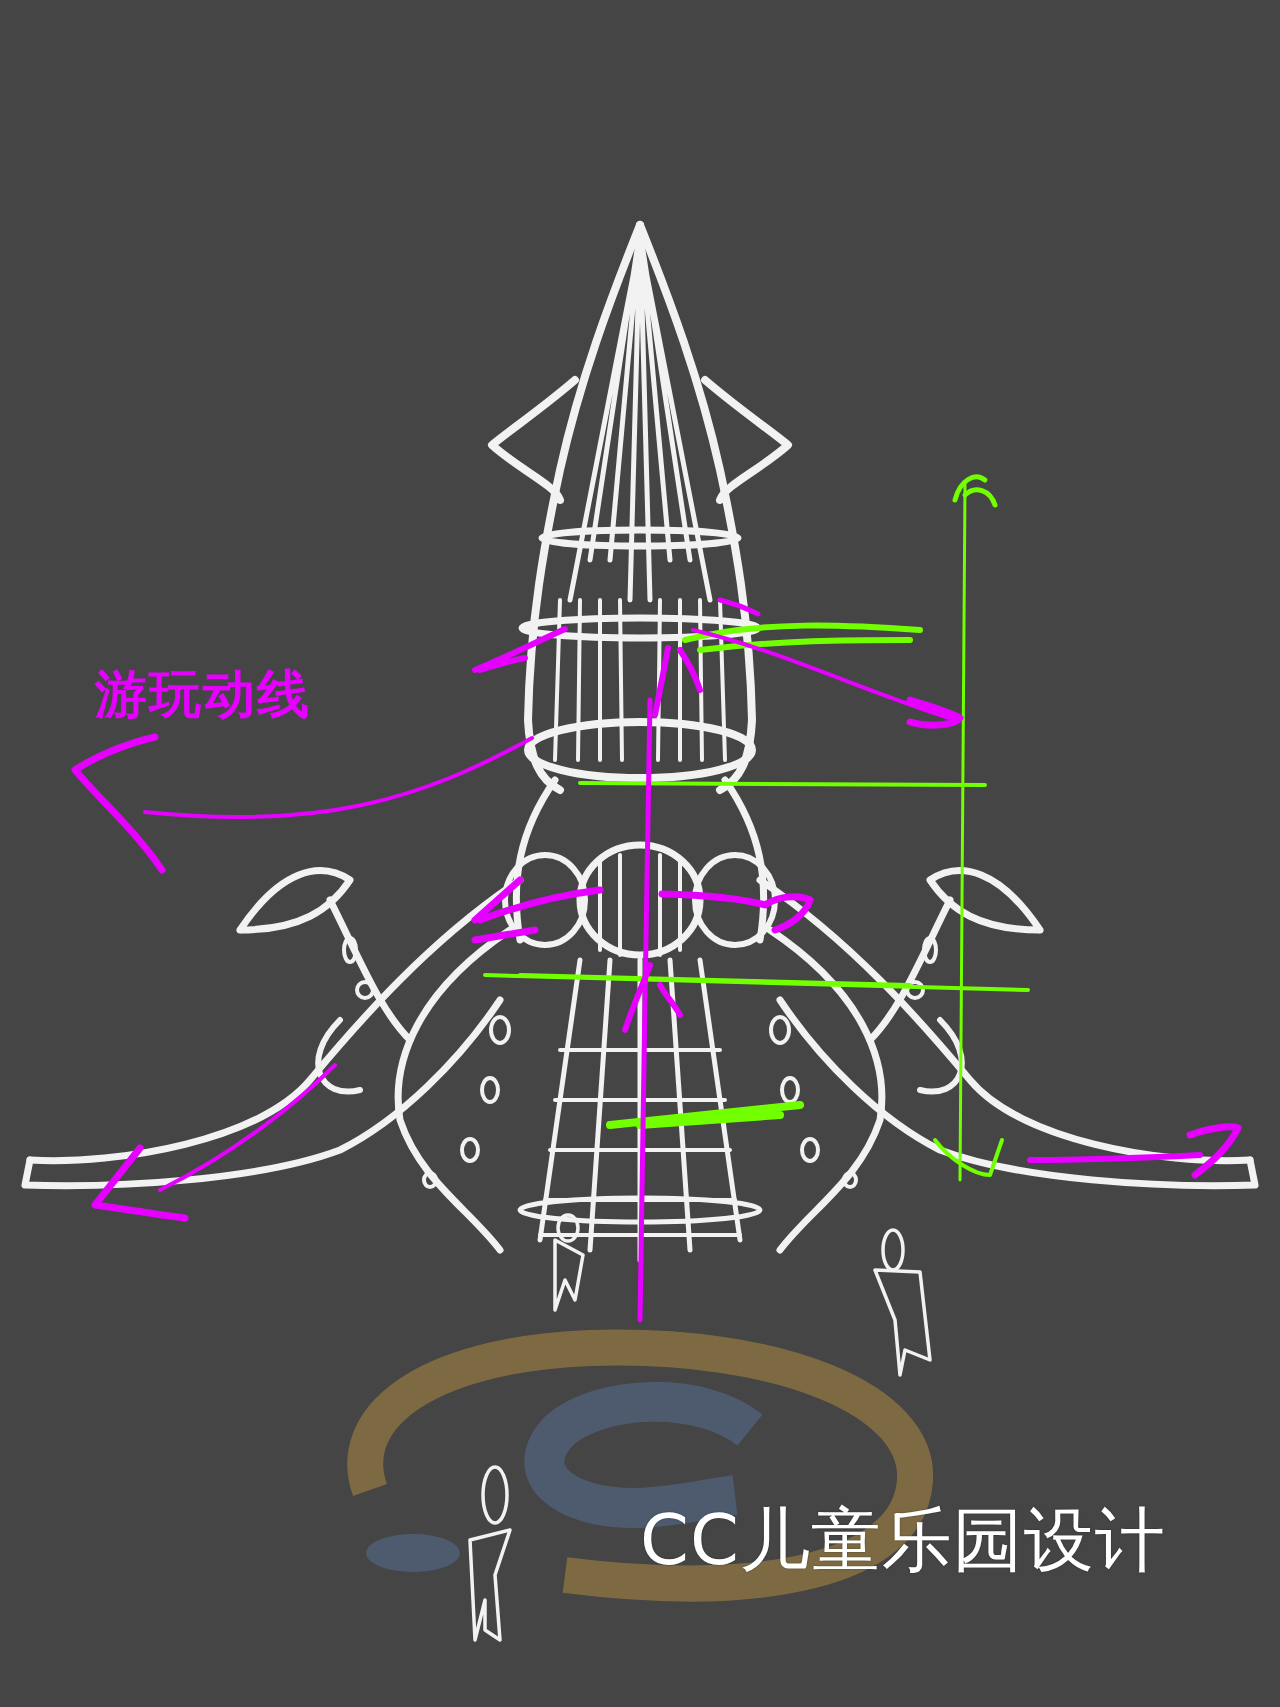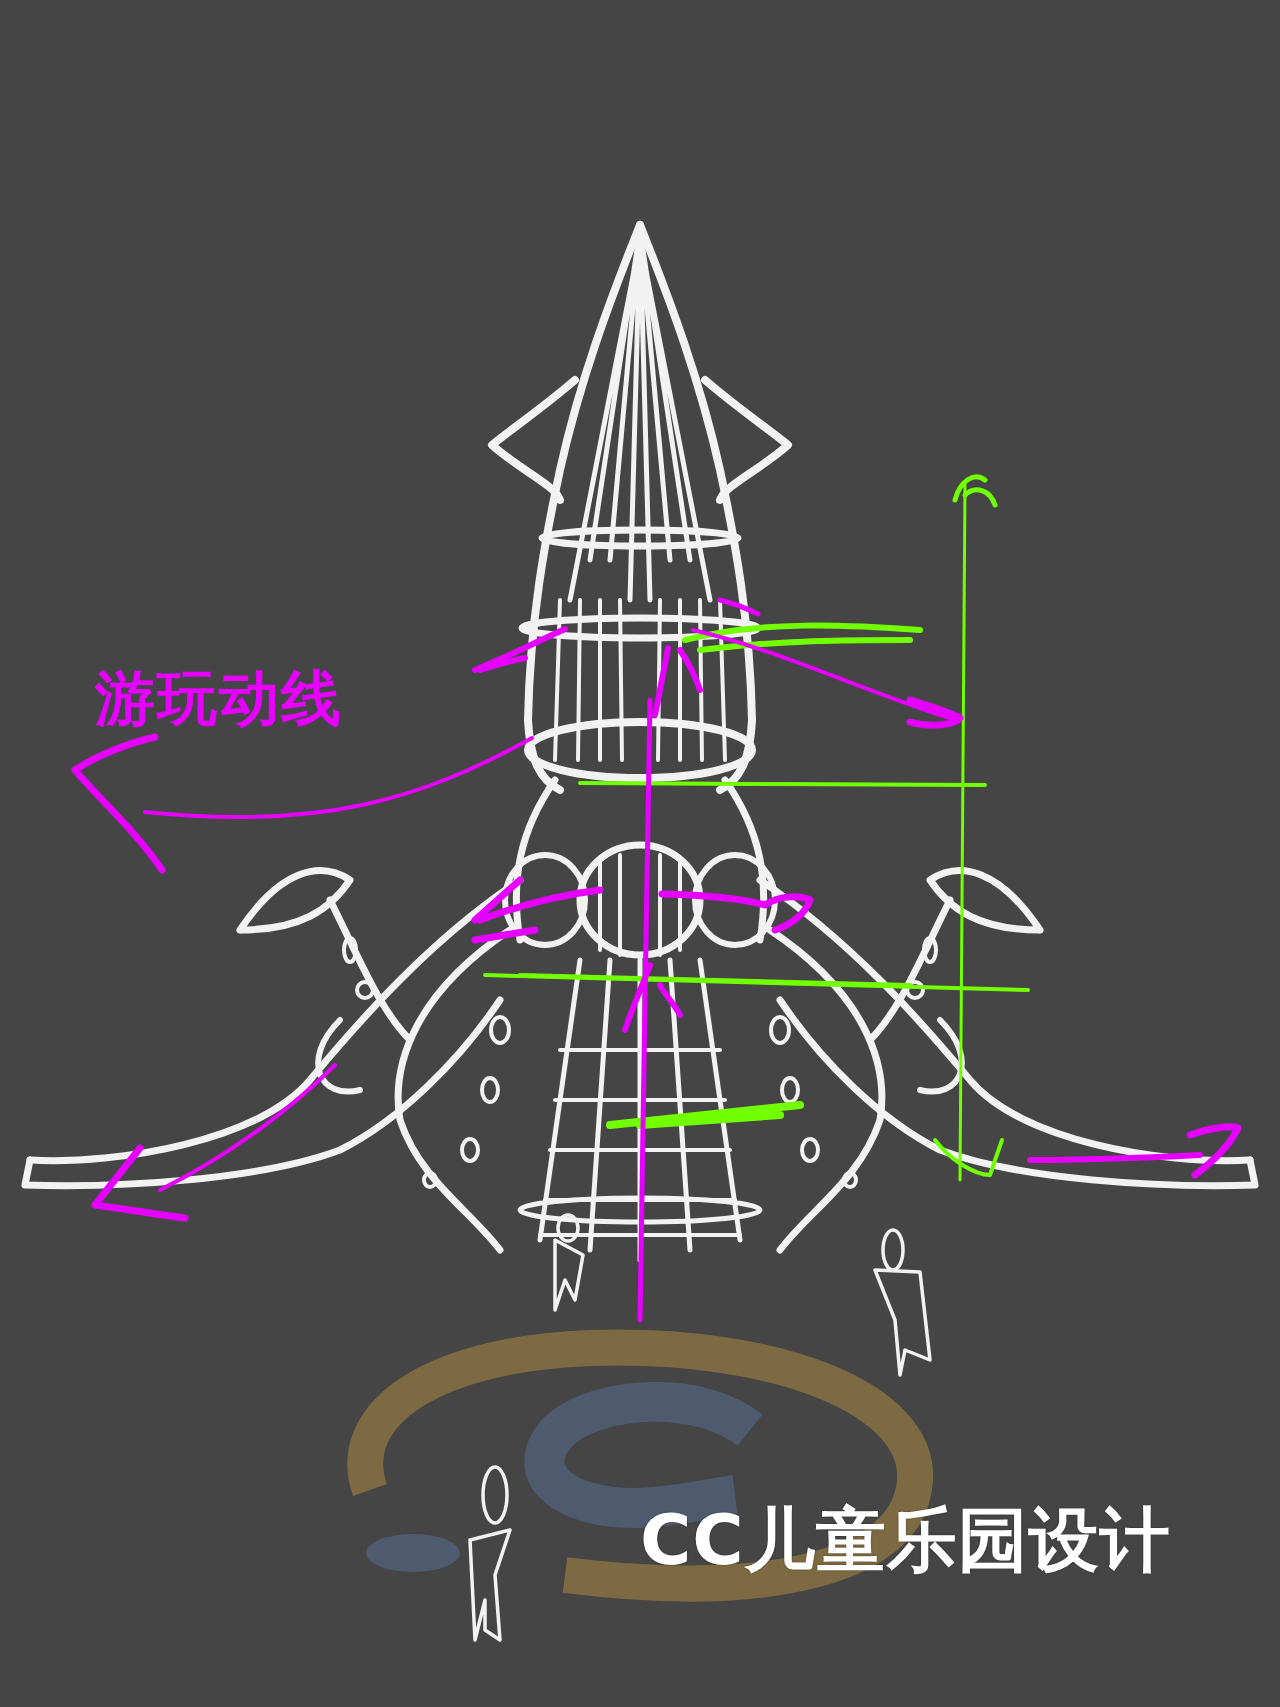--- a/index.html
+++ b/index.html
@@ -1,25 +1,25 @@
 <!DOCTYPE html>
 <html><head>
   <meta charset="utf-8">
   <style>
     html, body { margin: 0; padding: 0; background: #454545; }
     body { width: 1280px; height: 1707px; position: relative; overflow: hidden; font-family: "DejaVu Sans", sans-serif; }
     #canvas { position: absolute; left: 0; top: 0; width: 1280px; height: 1707px; }
     .annotation-label {
       position: absolute; left: 95px; top: 668px;
-      font-size: 60px; font-weight: bold; letter-spacing: 2px;
+      font-size: 52px; font-weight: bold; letter-spacing: 2px;
       color: #e600ff; font-family: "DejaVu Sans", sans-serif; line-height: 1;
     }
     .watermark {
       position: absolute; left: 640px; top: 1505px;
-      font-size: 70px; font-weight: bold; color: #ffffff;
+      font-size: 70px; font-weight: normal; color: #ffffff;
       font-family: "DejaVu Sans", sans-serif; line-height: 1; letter-spacing: 1px;
       text-shadow: 0 0 2px rgba(0,0,0,0.4);
     }
     .w { fill: none; stroke: #f2f2f2; stroke-linecap: round; stroke-linejoin: round; }
     .m { fill: none; stroke: #e600ff; stroke-linecap: round; stroke-linejoin: round; }
     .g { fill: none; stroke: #72ff00; stroke-linecap: round; stroke-linejoin: round; }
   </style>
 </head>
 <body>
 

